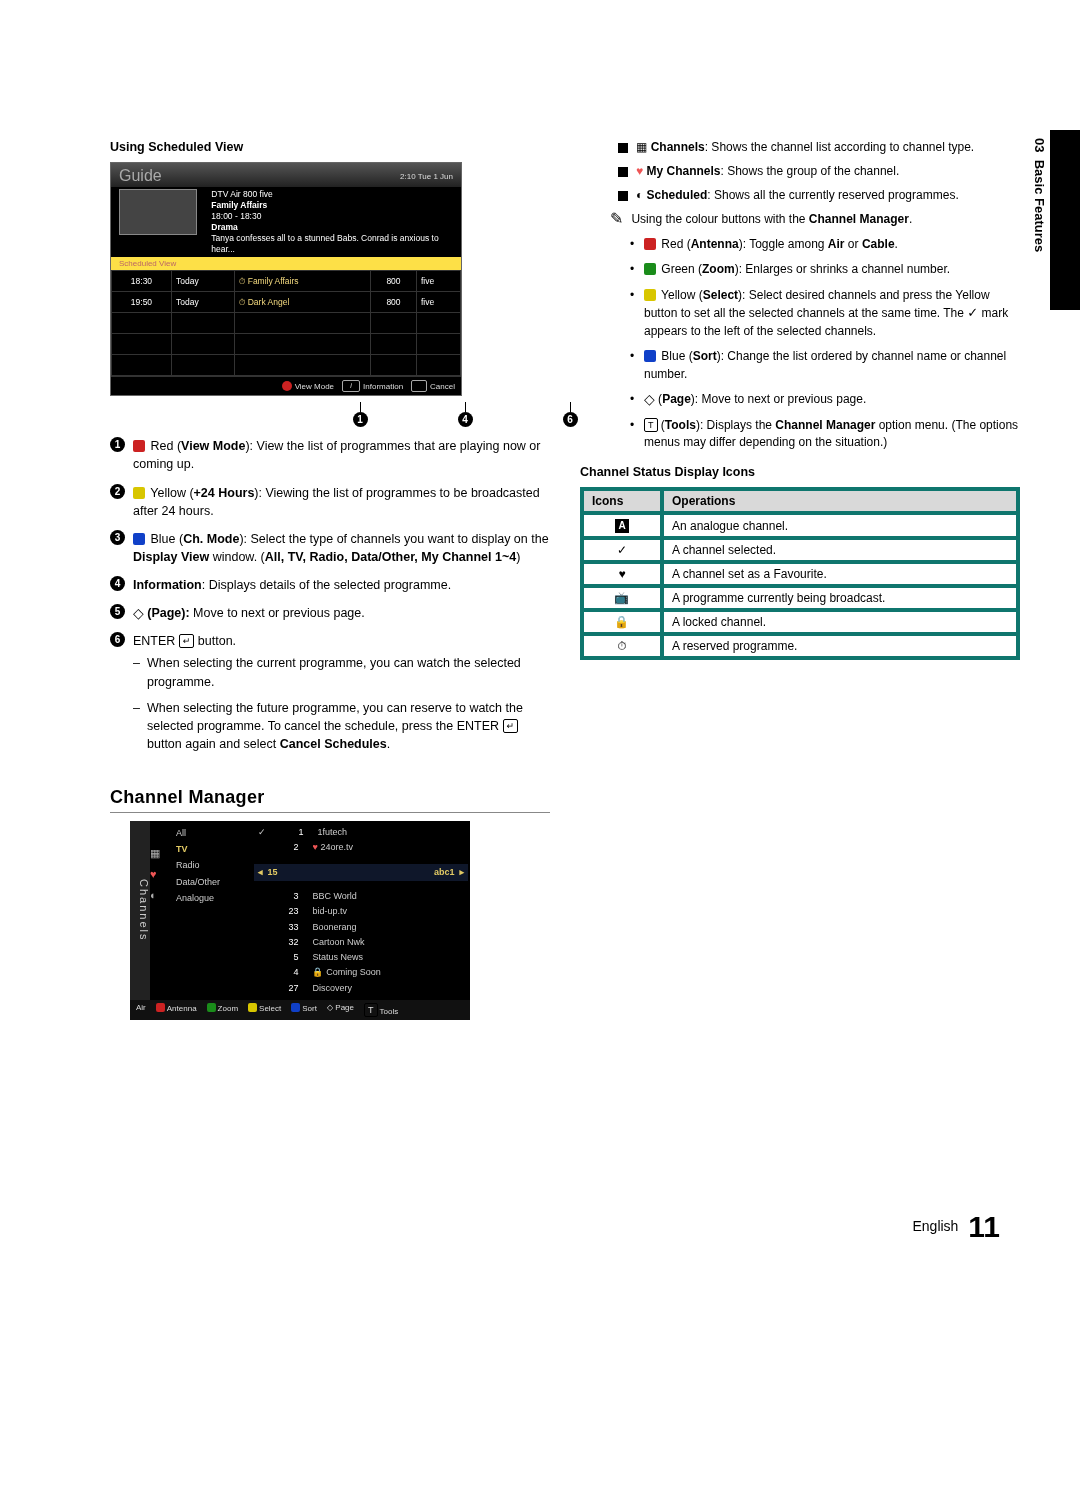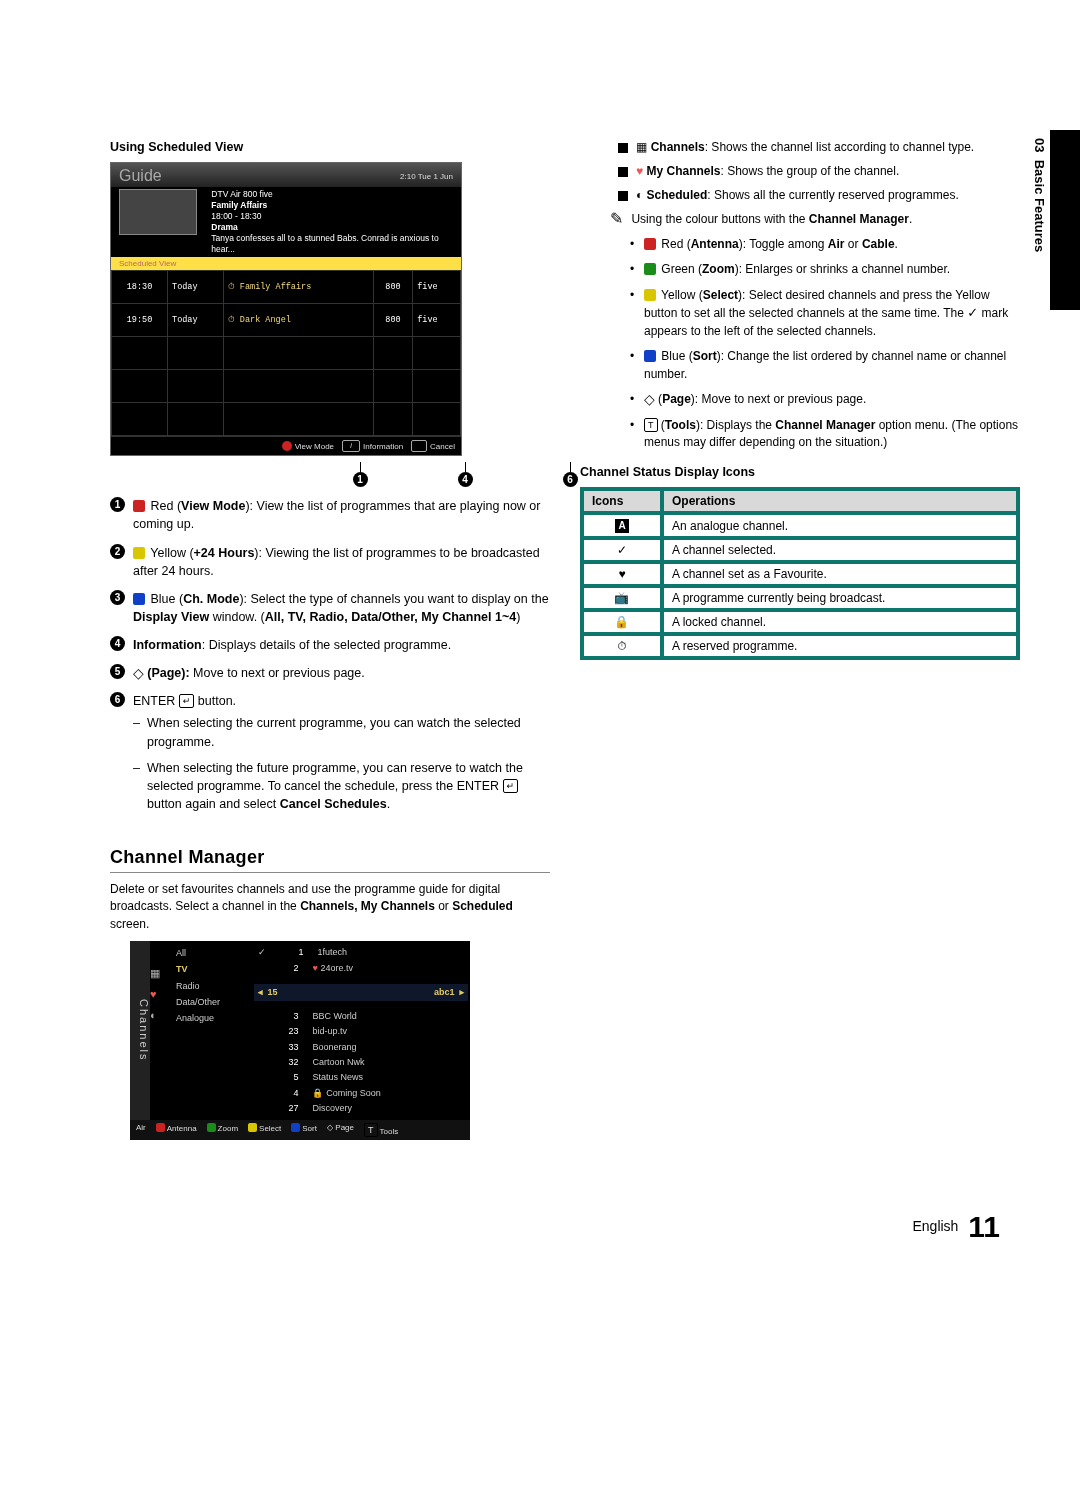--- a/index.html
+++ b/index.html
@@ -117,23 +117,22 @@
     font-size: 8px;
     padding: 2px 8px;
   }
   .guide-table {
     width: 100%;
     border-collapse: collapse;
     font-size: 8.5px;
   }
   .guide-table td {
     border: 1px solid #333;
-    padding: 10px 4px;
+    padding: 4px 4px;
     height: 12px;
-    font-family: Liberation Mono, monospace;
   }
   .guide-table td.name {
     color: #f3d97f;
   }
   .guide-table td.center {
     text-align: center;
   }
   .guide-footer {
     display: flex;
     justify-content: flex-end;
@@ -438,23 +437,20 @@
             <ul class="sublist">
               <li>When selecting the current programme, you can watch the selected programme.</li>
               <li>When selecting the future programme, you can reserve to watch the selected programme. To cancel the schedule, press the ENTER <span class="enter-ico">↵</span> button again and select <b>Cancel Schedules</b>.</li>
             </ul>
           </span>
         </li>
       </ul>
 
       <h2 class="section">Channel Manager</h2>
       <hr class="rule">
-      <p style="margin:4px 0 6px 0;line-height:1.45;">
-        Delete or set favourites channels and use the programme guide for digital broadcasts. Select a channel in the <b>Channels, My Channels</b> or <b>Scheduled</b> screen.
-      </p>
 
       <div class="chmgr">
         <div class="chmgr-main">
           <div class="chmgr-side">Channels</div>
           <div class="chmgr-icons">
             <div>▦</div>
             <div class="heart-sm">♥</div>
             <div>◐</div>
           </div>
           <div class="chmgr-cats">

